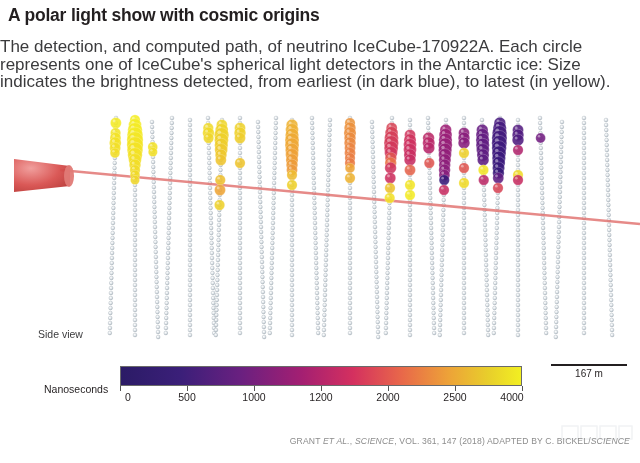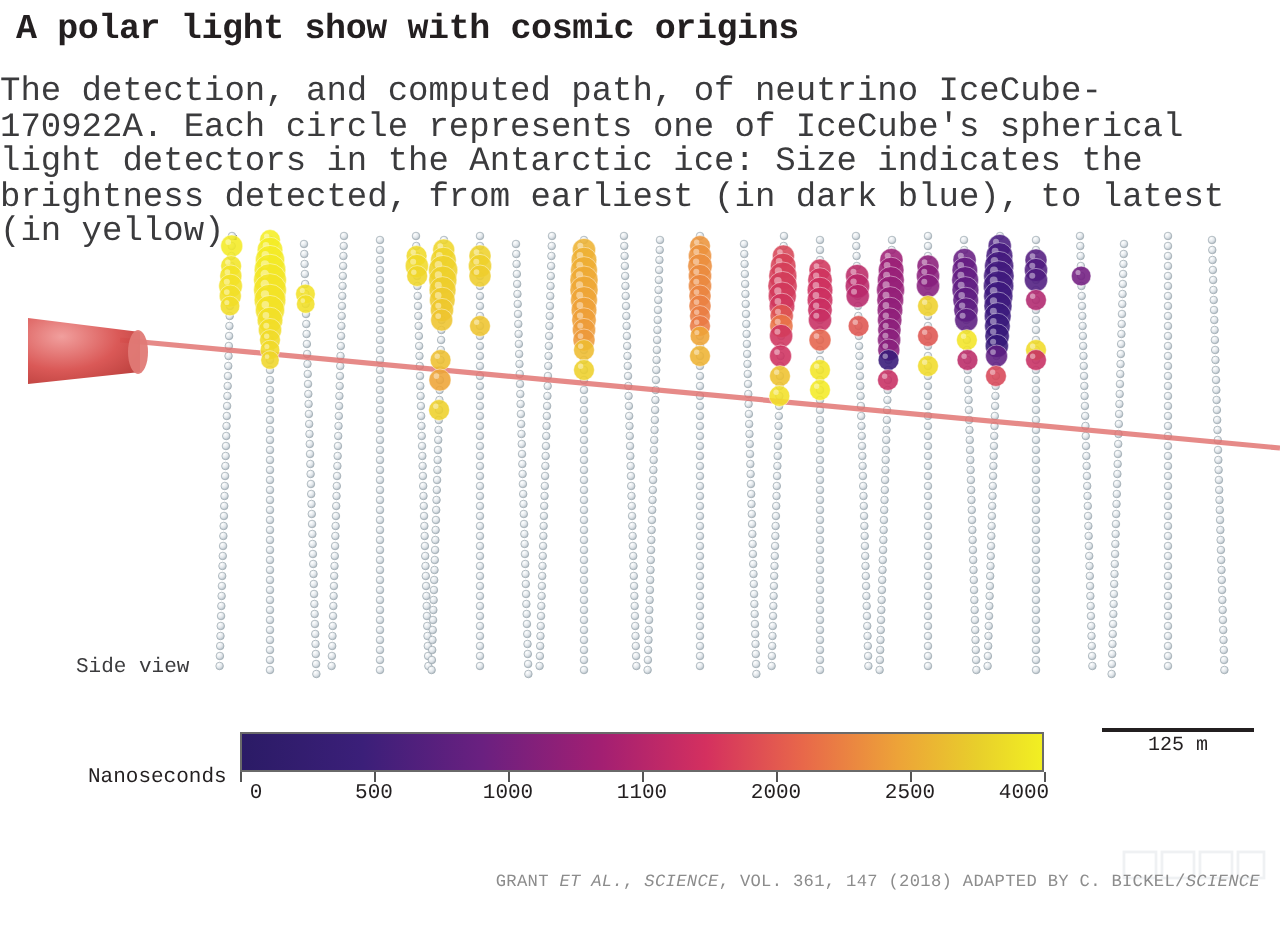--- a/index.html
+++ b/index.html
@@ -5,21 +5,21 @@
   html, body {
     margin: 0;
     padding: 0;
     background: #ffffff;
   }
   #page {
     position: relative;
     width: 640px;
     height: 463px;
     background: #ffffff;
-    font-family: Liberation Mono, monospace;
+    font-family: Liberation Sans, sans-serif;
     overflow: hidden;
   }
 
   
   #title {
     position: absolute;
     left: 8px;
     top: 4px;
     width: 620px;
     font-size: 17.5px;
@@ -1655,32 +1655,32 @@
   </div>
   <div id="colorbar" style="background: linear-gradient(to right, rgb(43, 27, 102) 0%, rgb(59, 31, 121) 15%, rgb(106, 32, 128) 30%, rgb(163, 31, 114) 45%, rgb(212, 48, 95) 58%, rgb(232, 103, 74) 70%, rgb(237, 163, 56) 82%, rgb(232, 207, 43) 92%, rgb(242, 239, 34) 100%);"></div>
   <div id="cbticks">
       <div class="tk" style="left: 0px;"></div>
       <div class="lb" style="left: 8px;">0</div>
       <div class="tk" style="left: 67px;"></div>
       <div class="lb" style="left: 67px;">500</div>
       <div class="tk" style="left: 134px;"></div>
       <div class="lb" style="left: 134px;">1000</div>
       <div class="tk" style="left: 201px;"></div>
-      <div class="lb" style="left: 201px;">1100</div>
+      <div class="lb" style="left: 201px;">1200</div>
       <div class="tk" style="left: 268px;"></div>
       <div class="lb" style="left: 268px;">2000</div>
       <div class="tk" style="left: 335px;"></div>
       <div class="lb" style="left: 335px; text-align: right;">2500</div>
       <div class="tk" style="left: 402px;"></div>
       <div class="lb" style="left: 392px;">4000</div>
     </div>
 
   <div id="scalebar">
     <div class="rule"></div>
-    <div class="txt">125 m</div>
+    <div class="txt">167 m</div>
   </div>
 
   <div id="watermark">
     <svg width="74" height="40" viewBox="0 0 74 40">
       <rect x="2" y="6" width="16" height="13" fill="none" stroke="#b9c4cc" stroke-width="1.4"></rect>
       <rect x="21" y="6" width="16" height="13" fill="none" stroke="#b9c4cc" stroke-width="1.4"></rect>
       <rect x="40" y="6" width="16" height="13" fill="none" stroke="#b9c4cc" stroke-width="1.4"></rect>
       <rect x="59" y="6" width="13" height="13" fill="none" stroke="#b9c4cc" stroke-width="1.4"></rect>
     </svg>
   </div>

